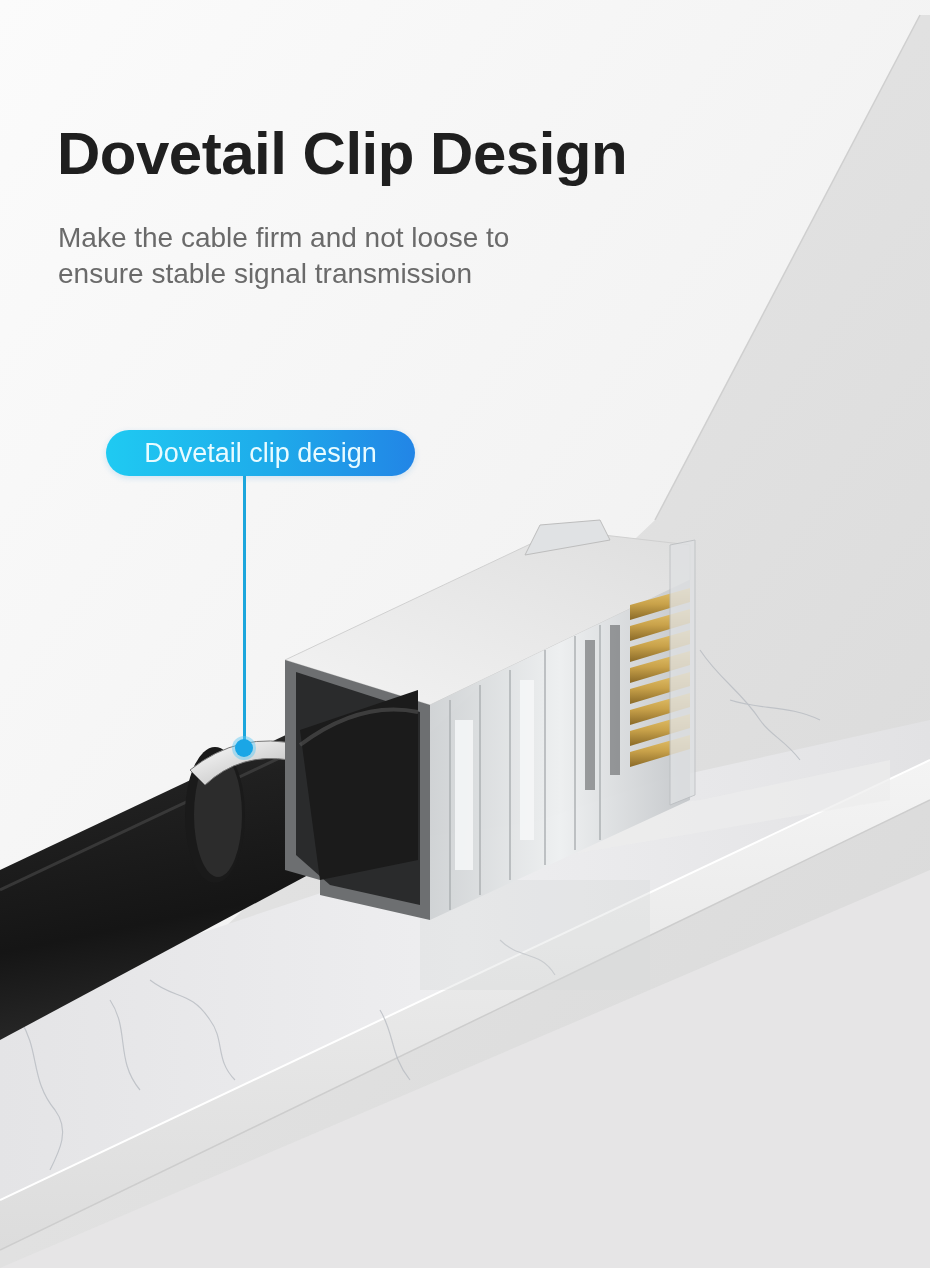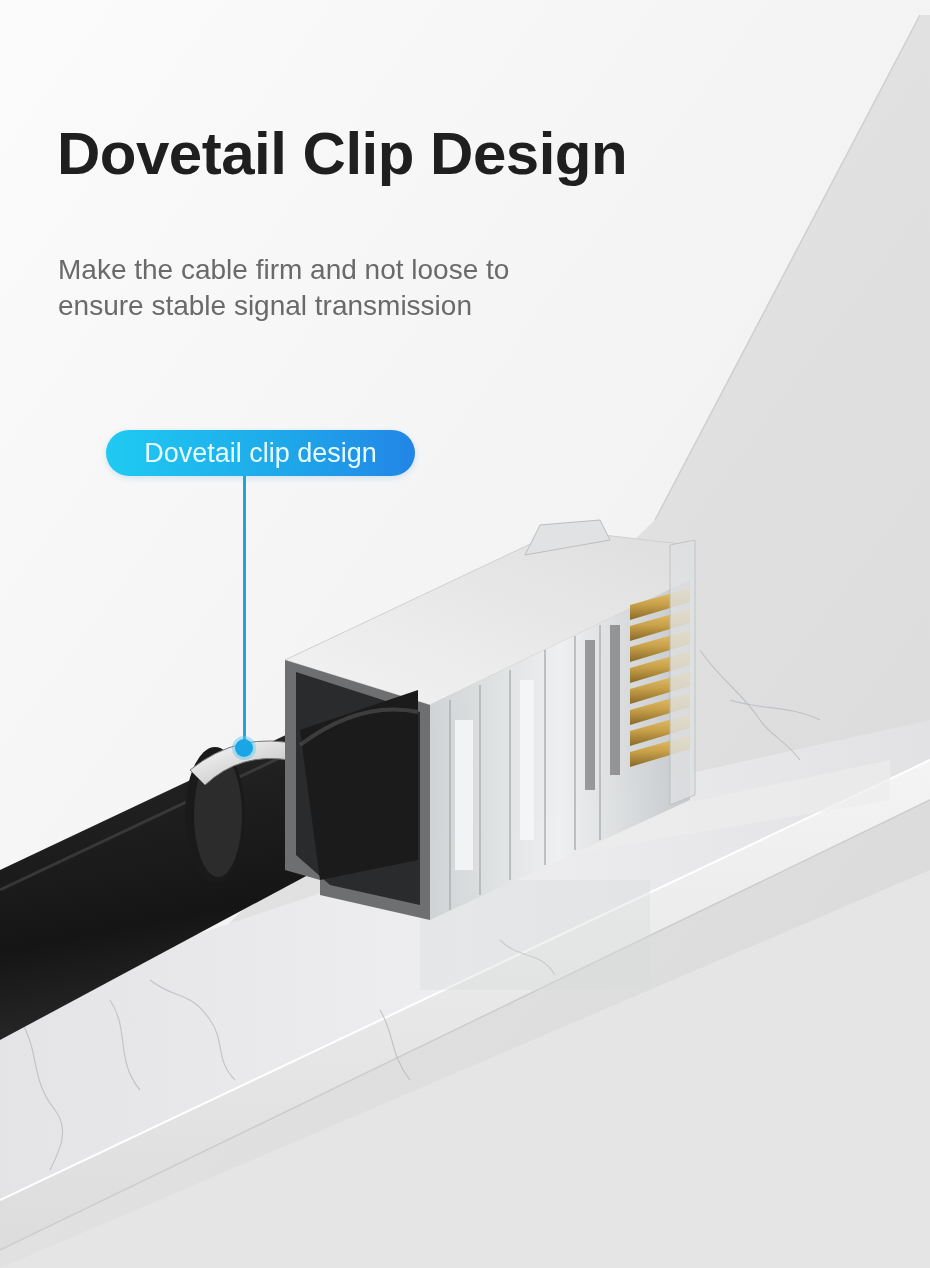--- a/index.html
+++ b/index.html
@@ -13,21 +13,20 @@
       position: absolute; left: 57px; top: 118px;
       font-family: "Liberation Sans", "DejaVu Sans", sans-serif;
       font-weight: 700; font-size: 60px; line-height: 72px;
       color: #1f1f1f; letter-spacing: -0.5px; white-space: nowrap;
     }
     .subhead {
       position: absolute; left: 58px; top: 220px; width: 520px;
       font-family: "Liberation Sans", "DejaVu Sans", sans-serif;
       font-weight: 400; font-size: 28px; line-height: 36px;
       color: #6a6a6a;
-      margin-top: 32px;
     }
     .callout-pill {
       position: absolute; left: 106px; top: 430px; width: 309px; height: 46px;
       border-radius: 23px;
       background: linear-gradient(90deg, #1fcaf2 0%, #1eaaea 55%, #2285e6 100%);
       color: #e8fbff; font-size: 27px; line-height: 46px; text-align: center;
       font-family: "Liberation Sans", "DejaVu Sans", sans-serif; white-space: nowrap;
       box-shadow: 0 2px 6px rgba(30, 140, 220, 0.18);
     }
     .callout-line {

